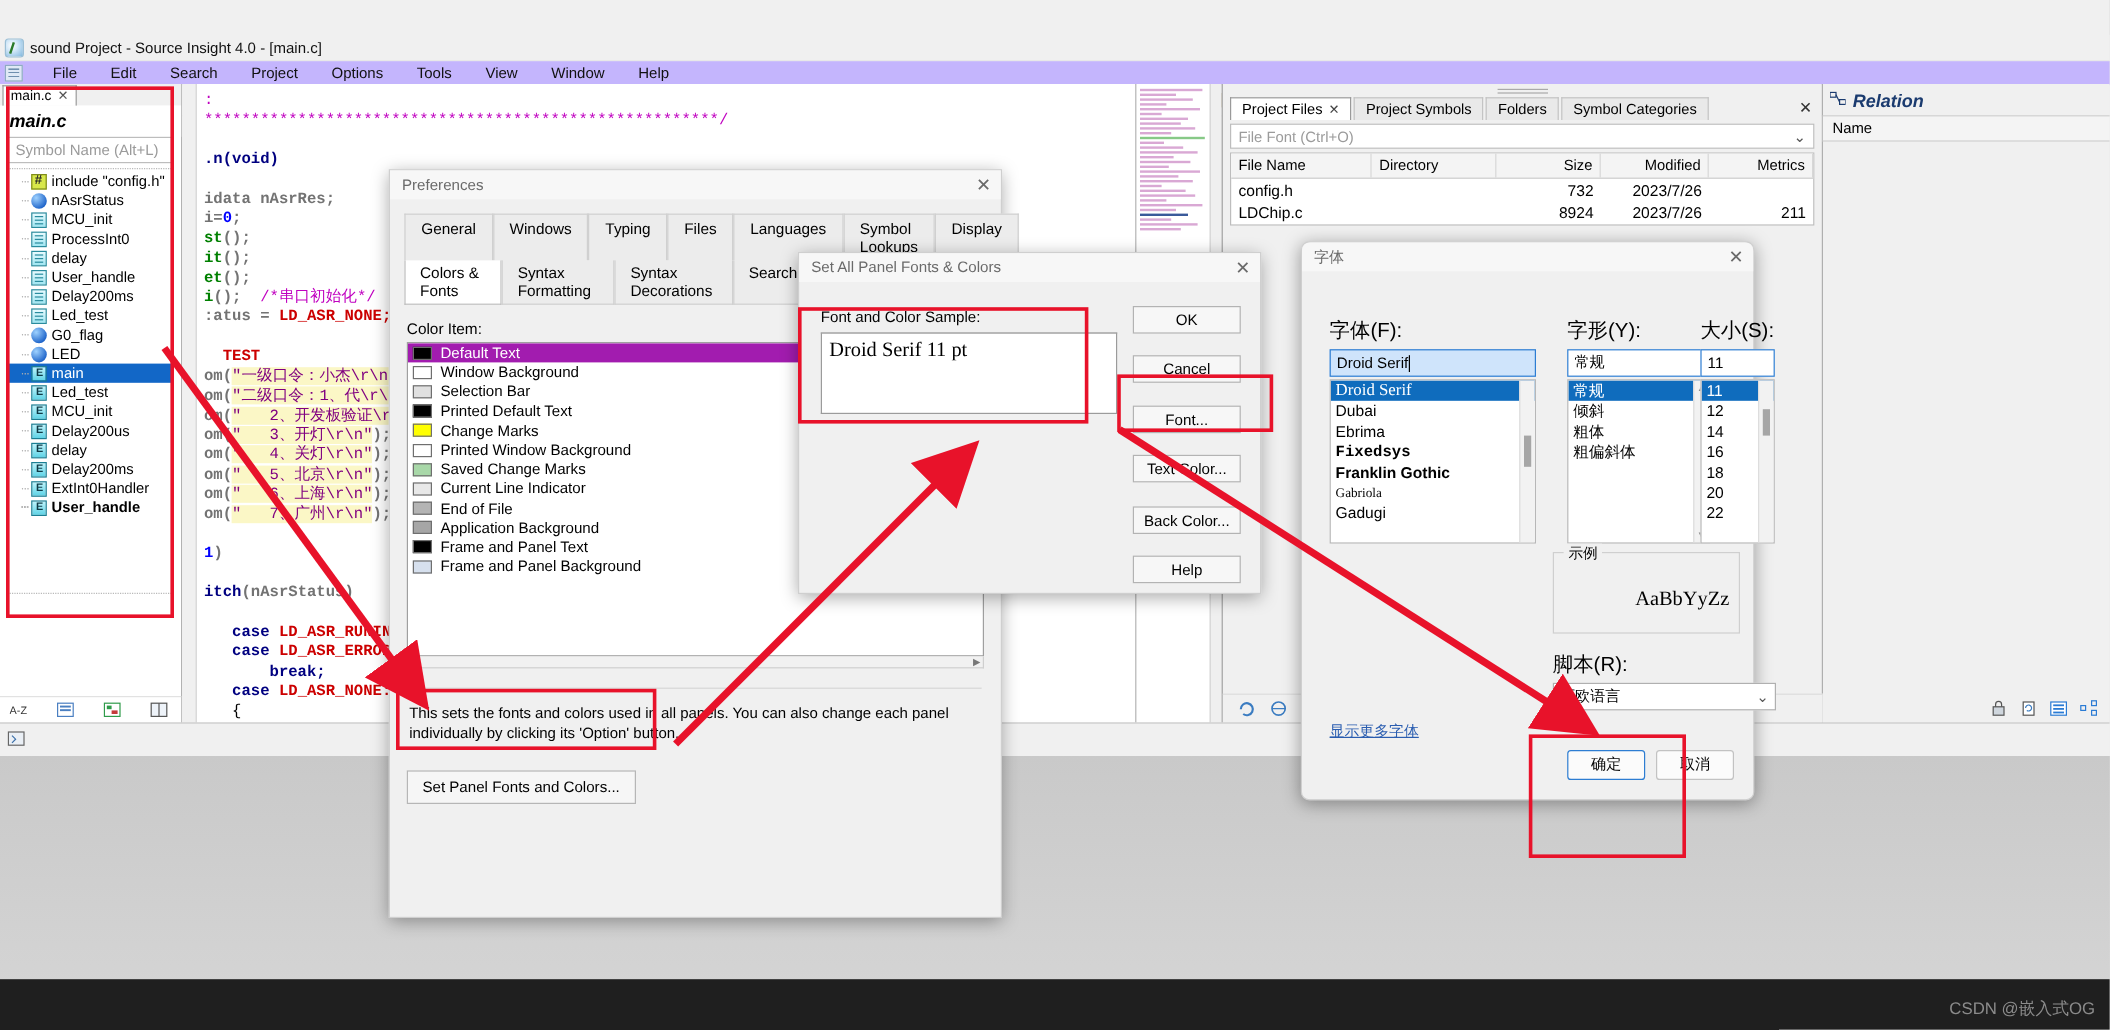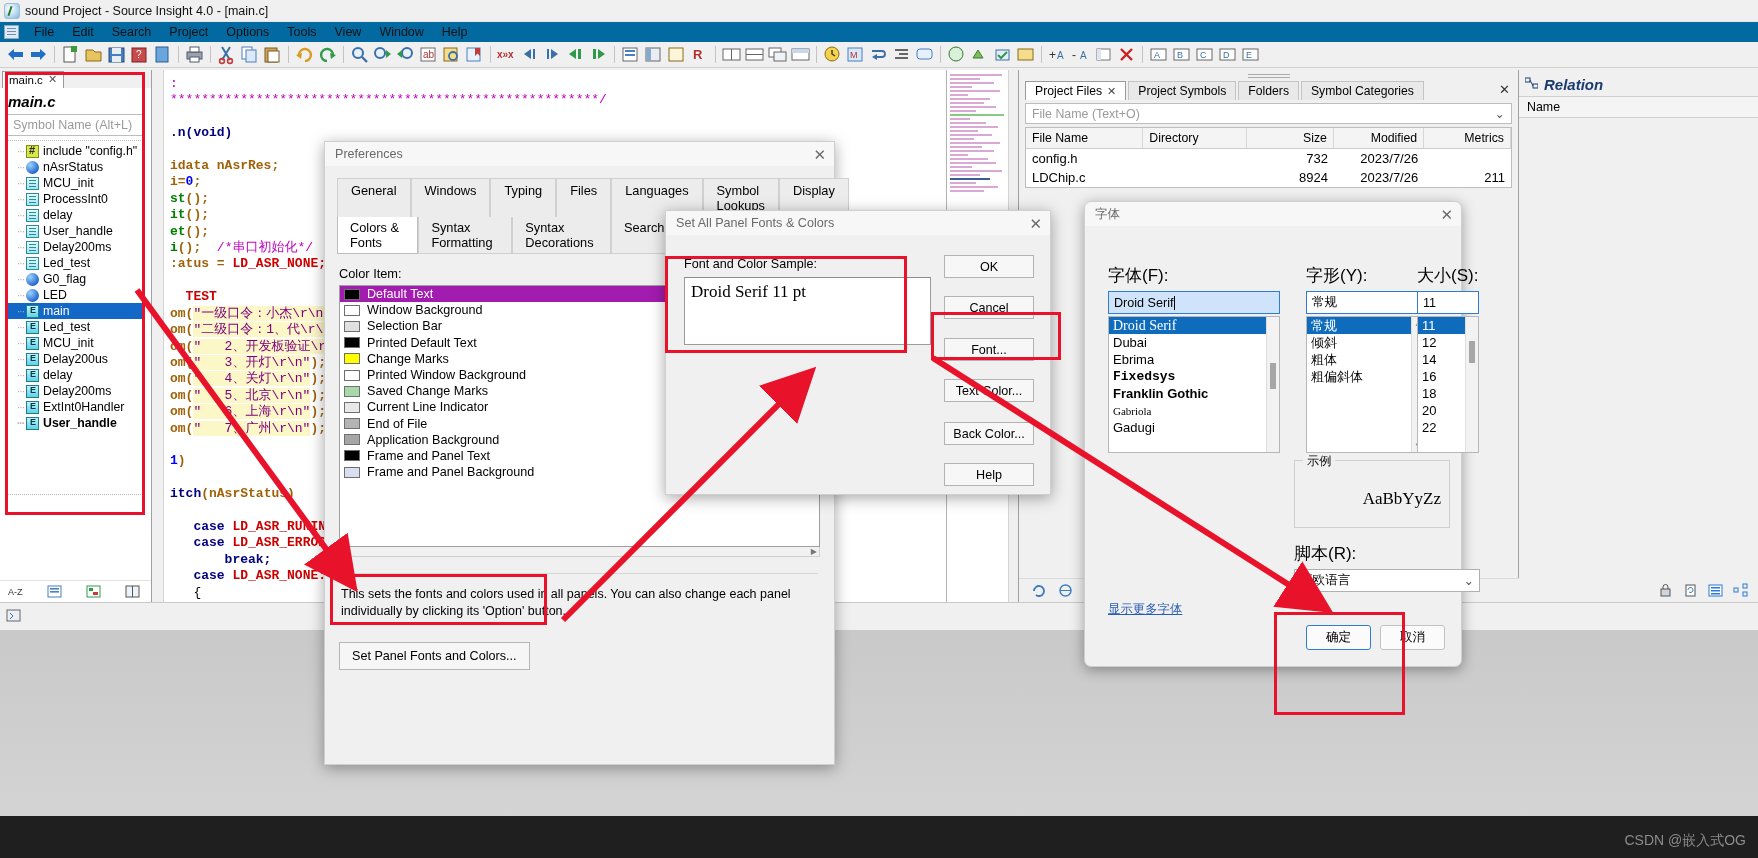--- a/index.html
+++ b/index.html
@@ -4,27 +4,27 @@
 <style>
   * { box-sizing: border-box; }
   html, body { margin:0; padding:0; }
   body {
     width:1758px; height:858px; overflow:hidden; position:relative;
     font-family:"Liberation Sans", sans-serif; font-size:12px;
     background:#c8c8c8; color:#000;
   }
   
   #app { position:absolute; left:0; top:0; width:1758px; height:630px; background:#f0f0f0; }
-  .titlebar { height:22px; background:#f0f0f0; display:flex; align-items:center; padding-left:4px; border-bottom:1px solid #e8e8e8;}
+  .titlebar { height:22px; background:#f0f0f0; display:flex; align-items:center; padding-left:4px; border-bottom:1px solid #e8e8e8;margin-top:29px;}
   .titlebar .tlogo { width:16px;height:16px;margin-right:5px;display:inline-block;border-radius:3px;
       background:radial-gradient(circle at 35% 35%, #ffffff 0%, #cfe6f7 40%, #7fb6dd 100%); position:relative; border:1px solid #9bbfd6;}
   .titlebar .tlogo:after{content:"";position:absolute;left:4px;top:2px;width:2px;height:10px;background:#2b7a2b;transform:rotate(18deg);}
   .titlebar .ttext { font-size:12.5px; color:#111; }
 
-  .menubar { height:20px; display:flex; align-items:center; padding-left:4px; gap:0; background:#0369a1;}
+  .menubar { height:20px; display:flex; align-items:center; padding-left:4px; gap:10px; background:#c4b5fd;}
   .menubar .micon{width:15px;height:14px;margin-right:6px;background:#dfe9f5;border:1px solid #8ea9c4;display:inline-block;position:relative;}
   .menubar .micon:after{content:"";position:absolute;left:2px;top:2px;right:2px;bottom:2px;
     background:repeating-linear-gradient(to bottom,#6f8fae 0 1px,transparent 1px 3px);}
   .menubar .mi { padding:2px 9px; font-size:12.5px; color:#111; cursor:default;}
 
   .toolbar{height:26px;background:#f0f0f0;display:flex;align-items:center;padding-left:4px;border-bottom:1px solid #d0d0d0;}
   .tb{width:21px;height:21px;margin:0 1px;display:inline-block;position:relative;border-radius:2px;}
   .tbsep{width:1px;height:17px;background:#c4c4c4;margin:0 4px;}
   .tb svg{display:block;}
 
@@ -56,21 +56,21 @@
 
   
   .editorwrap{flex:1;position:relative;background:#fff;overflow:hidden;}
   .gutter{position:absolute;left:0;top:0;bottom:0;width:12px;background:#f0f0f0;border-right:1px solid #d4d4d4;}
   pre.code{margin:0;padding:6px 0 0 18px;font-family:"Liberation Mono","DejaVu Sans Mono",monospace;font-size:13px;line-height:16.4px;white-space:pre;color:#000;}
   .c-com{color:#c000c0;}
   .c-kw{color:#000080;font-weight:bold;}
   .c-fn{color:#000080;font-weight:bold;}
   .c-str{color:#800080;}
   .c-num{color:#0000ff;font-weight:bold;}
-  .c-id{color:#a16207;font-weight:bold;}
+  .c-id{color:#737373;font-weight:bold;}
   .c-red{color:#cc0000;font-weight:bold;}
   .c-grn{color:#008000;font-weight:bold;}
   .hl{background:#fbf7c6;}
 
   
   .minimap{width:72px;background:#fff;border-left:1px solid #b4b4b4;position:relative;overflow:hidden;}
   .mm-lines{position:absolute;left:3px;top:4px;right:10px;}
   .mm-l{height:2px;margin-bottom:2px;background:#d9a8d4;}
   .mm-sel{position:absolute;left:1px;top:168px;right:8px;height:160px;background:#a8d4f0;border:2px solid #2f80c4;}
   .mm-bar{position:absolute;right:0;top:0;bottom:0;width:10px;background:#efefef;border-left:1px solid #d4d4d4;}
@@ -703,21 +703,21 @@
           </div>
           <div class="rp-tab">
             <span>Folders</span>
           </div>
           <div class="rp-tab">
             <span>Symbol Categories</span>
           </div>
           <span class="rp-close">✕</span>
       </div>
       <div class="rp-filter">
-        <span>File Name (Text+O)</span>
+        <span>File Font (Ctrl+O)</span>
         <span style="color:#555;">⌄</span>
       </div>
       <div class="rp-table">
         <div class="rp-head">
           <div class="col-name">File Name</div>
           <div class="col-dir">Directory</div>
           <div class="col-size">Size</div>
           <div class="col-mod">Modified</div>
           <div class="col-met">Metrics</div>
         </div>

